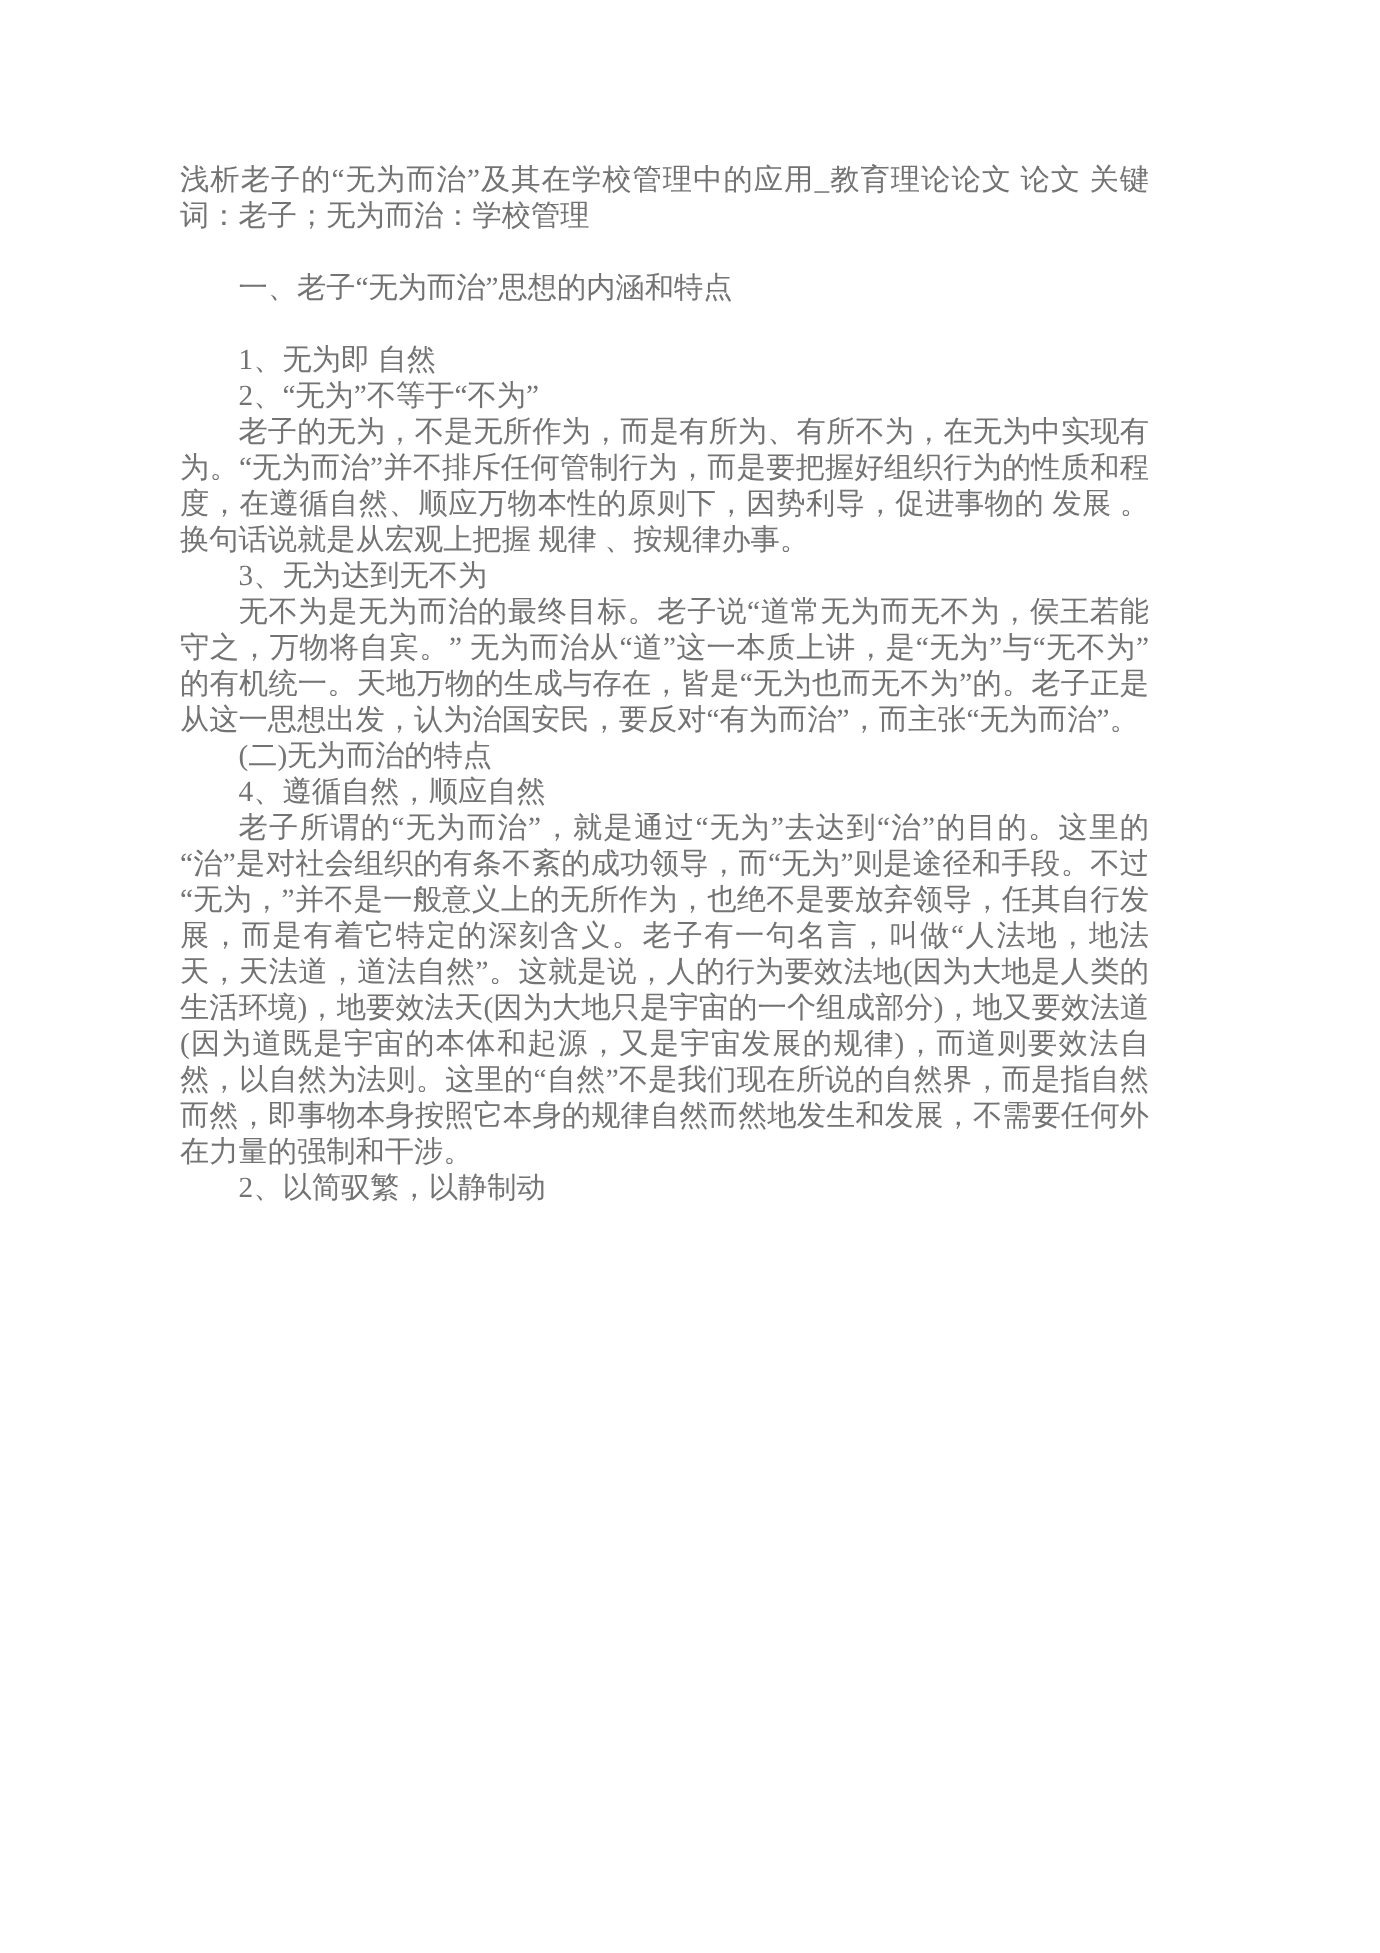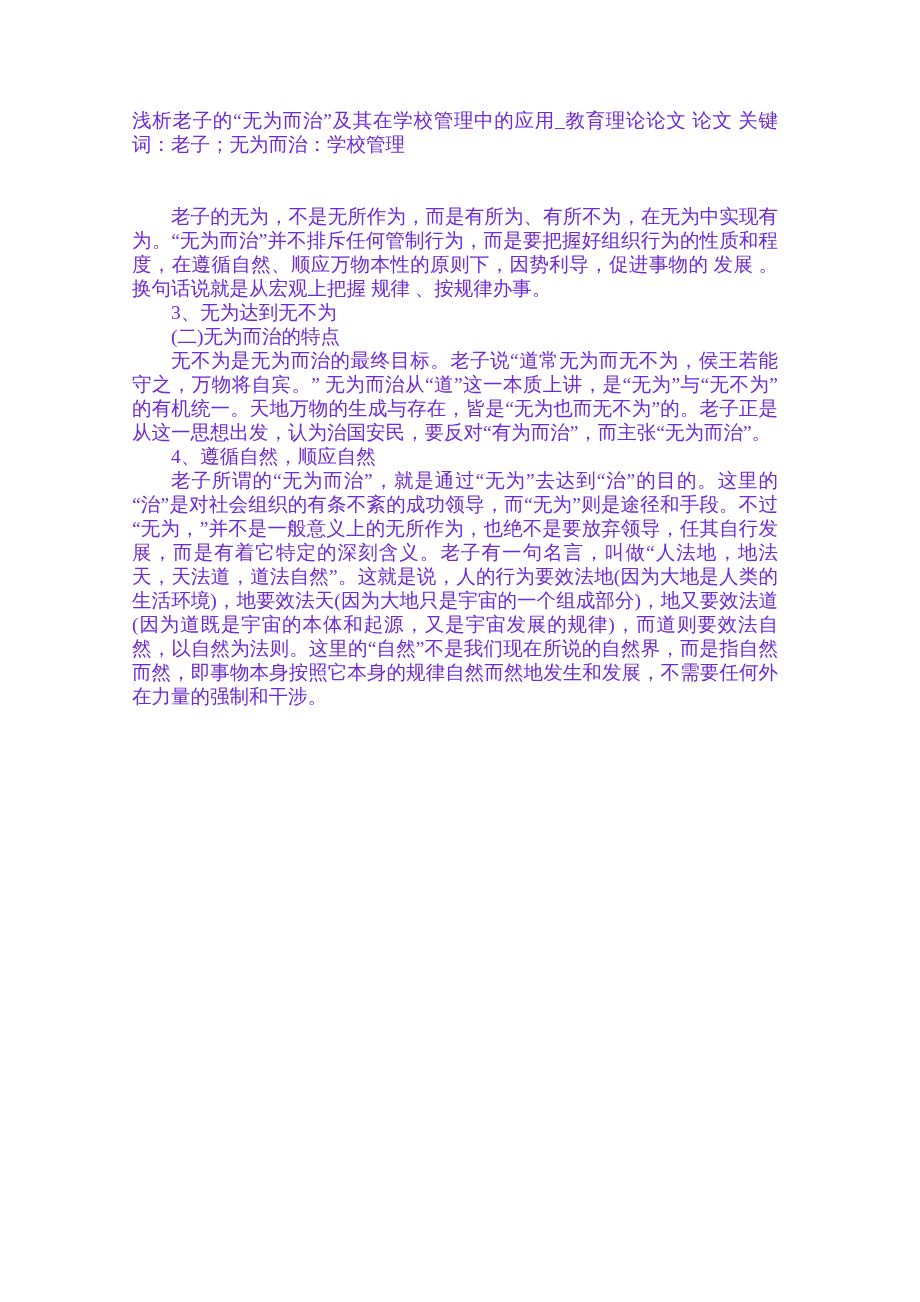--- a/index.html
+++ b/index.html
@@ -16,27 +16,27 @@
   .page {
     position: absolute;
     left: 0;
     top: 0;
     width: 920px;
     height: 1302px;
     background: #ffffff;
   }
   .doc {
     position: absolute;
-    left: 132px;
+    left: 120px;
     top: 109px;
     width: 646px;
     font-family: "Liberation Serif", "DejaVu Serif", serif;
     font-size: 19.5px;
     line-height: 24px;
-    color: #6d28d9;
+    color: #737373;
     text-align: justify;
   }
   .doc p {
     margin: 0;
     padding: 0;
   }
   .p-title {
     text-indent: 0;
   }
   .p-body {
@@ -47,22 +47,26 @@
   }
 </style>
 </head>
 <body>
 
 <div class="page">
   <div class="doc">
 
     <p class="p-title">浅析老子的“无为而治”及其在学校管理中的应用_教育理论论文 论文 关键词：老子；无为而治：学校管理</p>
     <p class="p-blank"></p>
+    <p class="p-body">一、老子“无为而治”思想的内涵和特点</p>
     <p class="p-blank"></p>
+    <p class="p-body">1、无为即 自然</p>
+    <p class="p-body">2、“无为”不等于“不为”</p>
     <p class="p-body">老子的无为，不是无所作为，而是有所为、有所不为，在无为中实现有为。“无为而治”并不排斥任何管制行为，而是要把握好组织行为的性质和程度，在遵循自然、顺应万物本性的原则下，因势利导，促进事物的 发展 。换句话说就是从宏观上把握 规律 、按规律办事。</p>
     <p class="p-body">3、无为达到无不为</p>
+    <p class="p-body">无不为是无为而治的最终目标。老子说“道常无为而无不为，侯王若能守之，万物将自宾。” 无为而治从“道”这一本质上讲，是“无为”与“无不为”的有机统一。天地万物的生成与存在，皆是“无为也而无不为”的。老子正是从这一思想出发，认为治国安民，要反对“有为而治”，而主张“无为而治”。</p>
     <p class="p-body">(二)无为而治的特点</p>
-    <p class="p-body">无不为是无为而治的最终目标。老子说“道常无为而无不为，侯王若能守之，万物将自宾。” 无为而治从“道”这一本质上讲，是“无为”与“无不为”的有机统一。天地万物的生成与存在，皆是“无为也而无不为”的。老子正是从这一思想出发，认为治国安民，要反对“有为而治”，而主张“无为而治”。</p>
     <p class="p-body">4、遵循自然，顺应自然</p>
     <p class="p-body">老子所谓的“无为而治”，就是通过“无为”去达到“治”的目的。这里的“治”是对社会组织的有条不紊的成功领导，而“无为”则是途径和手段。不过“无为，”并不是一般意义上的无所作为，也绝不是要放弃领导，任其自行发展，而是有着它特定的深刻含义。老子有一句名言，叫做“人法地，地法天，天法道，道法自然”。这就是说，人的行为要效法地(因为大地是人类的生活环境)，地要效法天(因为大地只是宇宙的一个组成部分)，地又要效法道(因为道既是宇宙的本体和起源，又是宇宙发展的规律)，而道则要效法自然，以自然为法则。这里的“自然”不是我们现在所说的自然界，而是指自然而然，即事物本身按照它本身的规律自然而然地发生和发展，不需要任何外在力量的强制和干涉。</p>
+    <p class="p-body">2、以简驭繁，以静制动</p>
 
   </div>
 </div>
 
 </body></html>

